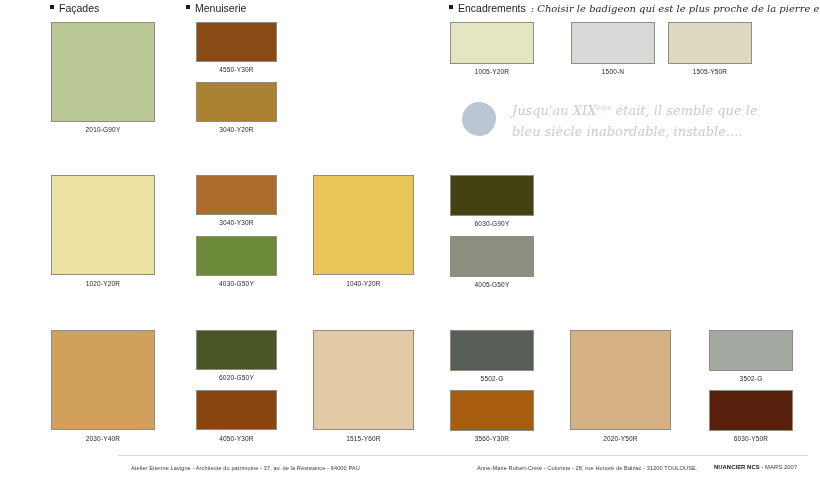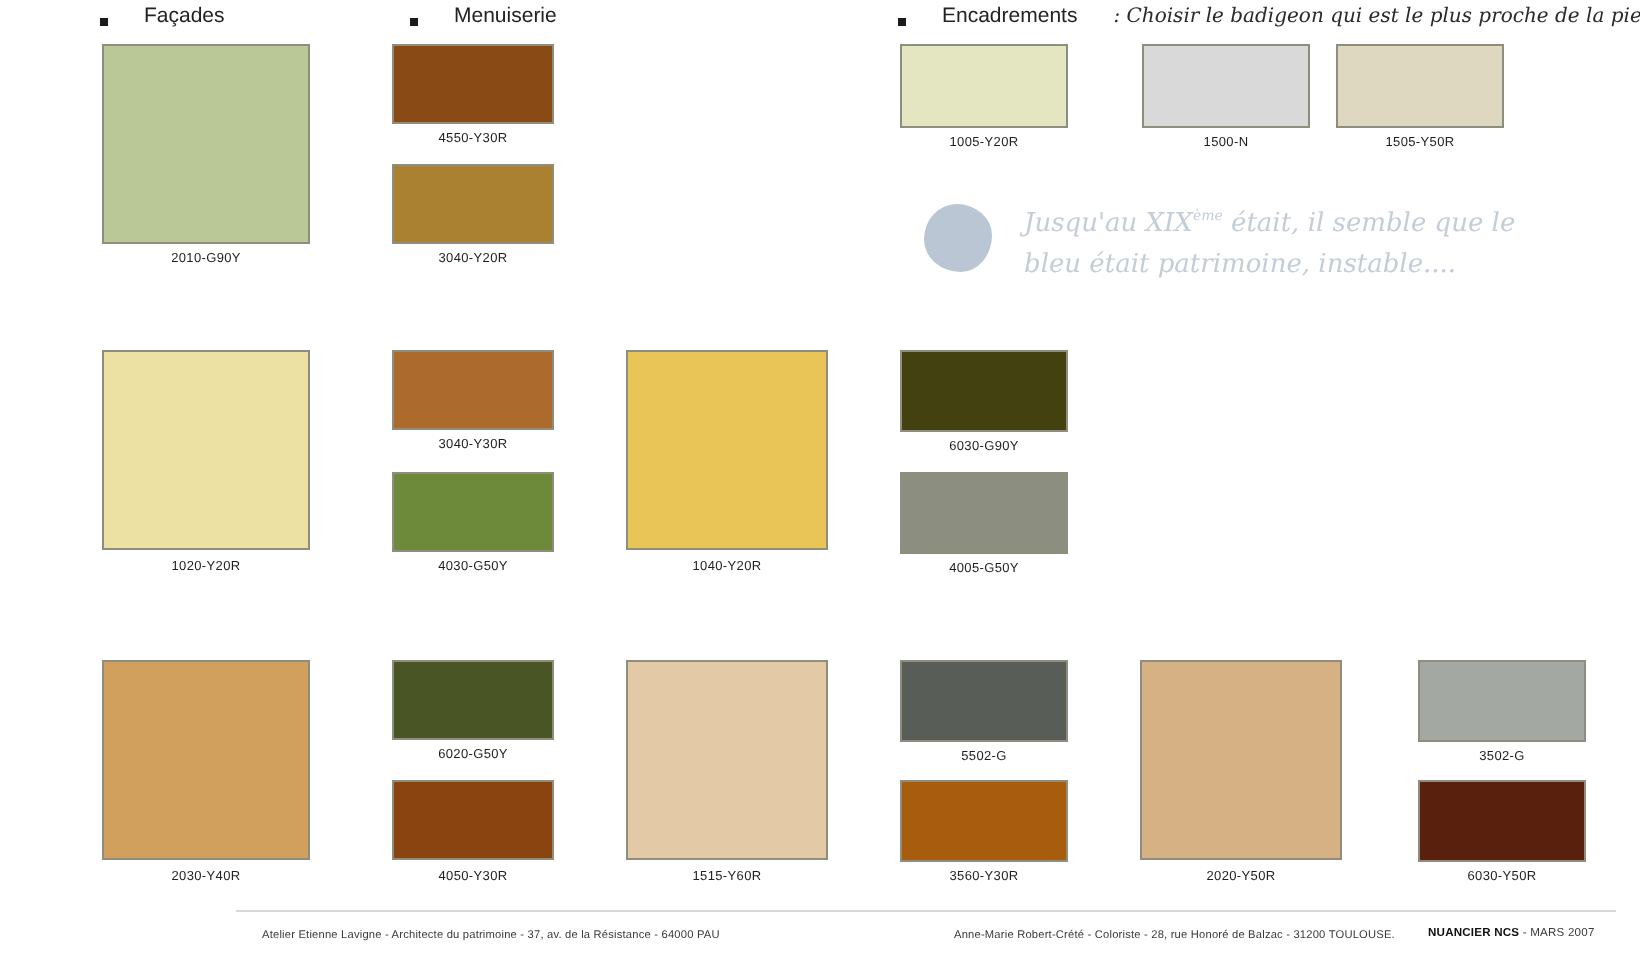--- a/index.html
+++ b/index.html
@@ -21,22 +21,22 @@
     inset: 0;
   }
 
   
   .section-head {
     position: absolute;
     font-size: 10.5px;
     color: #222222;
     white-space: nowrap;
     display: flex;
-    align-items: flex-end;
-    gap: 18px;
+    align-items: center;
+    gap: 5px;
   }
   .bullet {
     display: inline-block;
     width: 4px;
     height: 4px;
     background: #1a1a1a;
     position: relative;
     top: -1px;
     flex: none;
   }
@@ -122,21 +122,21 @@
 </head>
 <body>
 
 <div class="page">
 
   <div class="section-head" style="left:50px; top:2px;">
     <span class="bullet"></span>
     <span class="label">Façades</span>
   </div>
 
-  <div class="section-head" style="left:205px; top:2px;">
+  <div class="section-head" style="left:186px; top:2px;">
     <span class="bullet"></span>
     <span class="label">Menuiserie</span>
   </div>
 
   <div class="section-head" style="left:449px; top:2px;">
     <span class="bullet"></span>
     <span class="label">Encadrements</span>
     <span class="sub">: Choisir le badigeon qui est le plus proche de la pierre en place...</span>
   </div>
 
@@ -184,21 +184,21 @@
       <div class="swatch" style="left: 709px; top: 390px; width: 84px; height: 41px; background: rgb(89, 32, 14);"></div>
       <div class="swatch-label" style="left: 709px; top: 435px; width: 84px;">6030-Y50R</div>
     </div>
 
   <div class="quote-block">
     <div class="quote-blob"></div>
     <div class="quote-text">
       <div>
         <span>Jusqu'au XIX</span><sup>ème</sup><span> était, il semble que le</span>
       </div>
-      <div>bleu était patrimoine, instable....</div>
+      <div>bleu siècle inabordable, instable....</div>
     </div>
   </div>
 
   <div class="footer-rule"></div>
   <div class="footer-item footer-left">Atelier Etienne Lavigne - Architecte du patrimoine - 37, av. de la Résistance - 64000 PAU</div>
   <div class="footer-item footer-mid">Anne-Marie Robert-Crété - Coloriste - 28, rue Honoré de Balzac - 31200 TOULOUSE.</div>
   <div class="footer-item footer-right">
     <b>NUANCIER NCS</b><span> - MARS 2007</span>
   </div>
 

